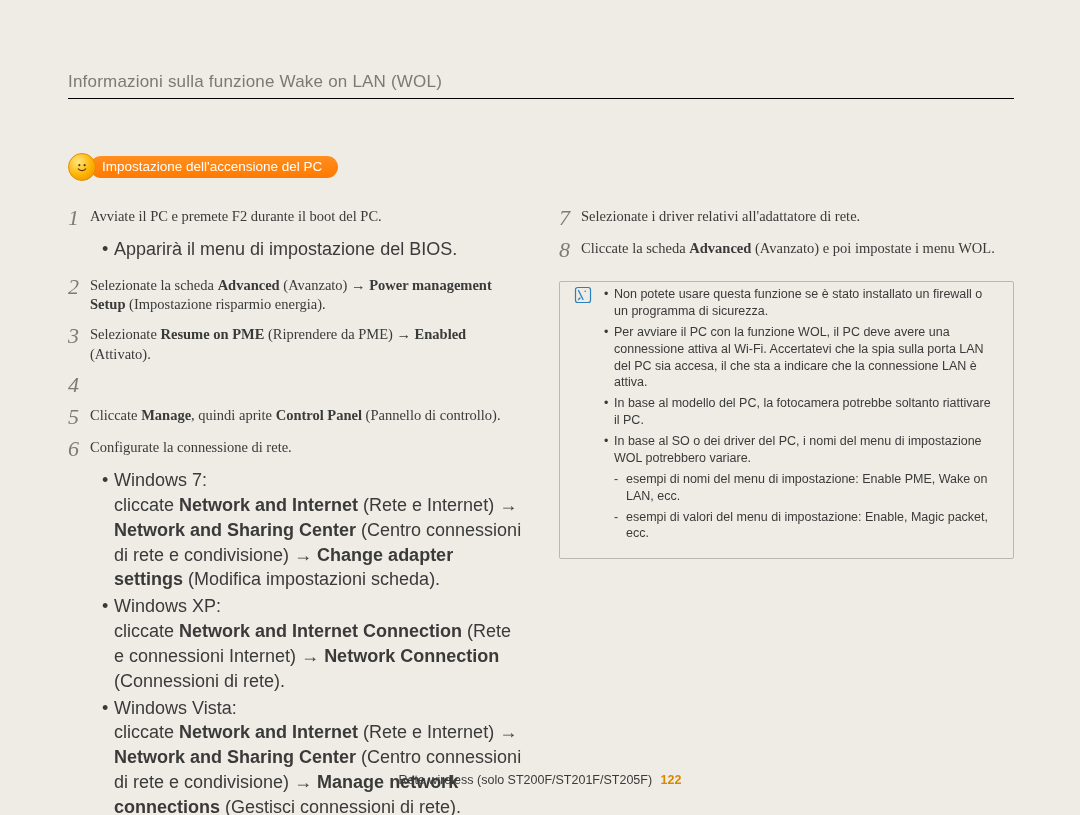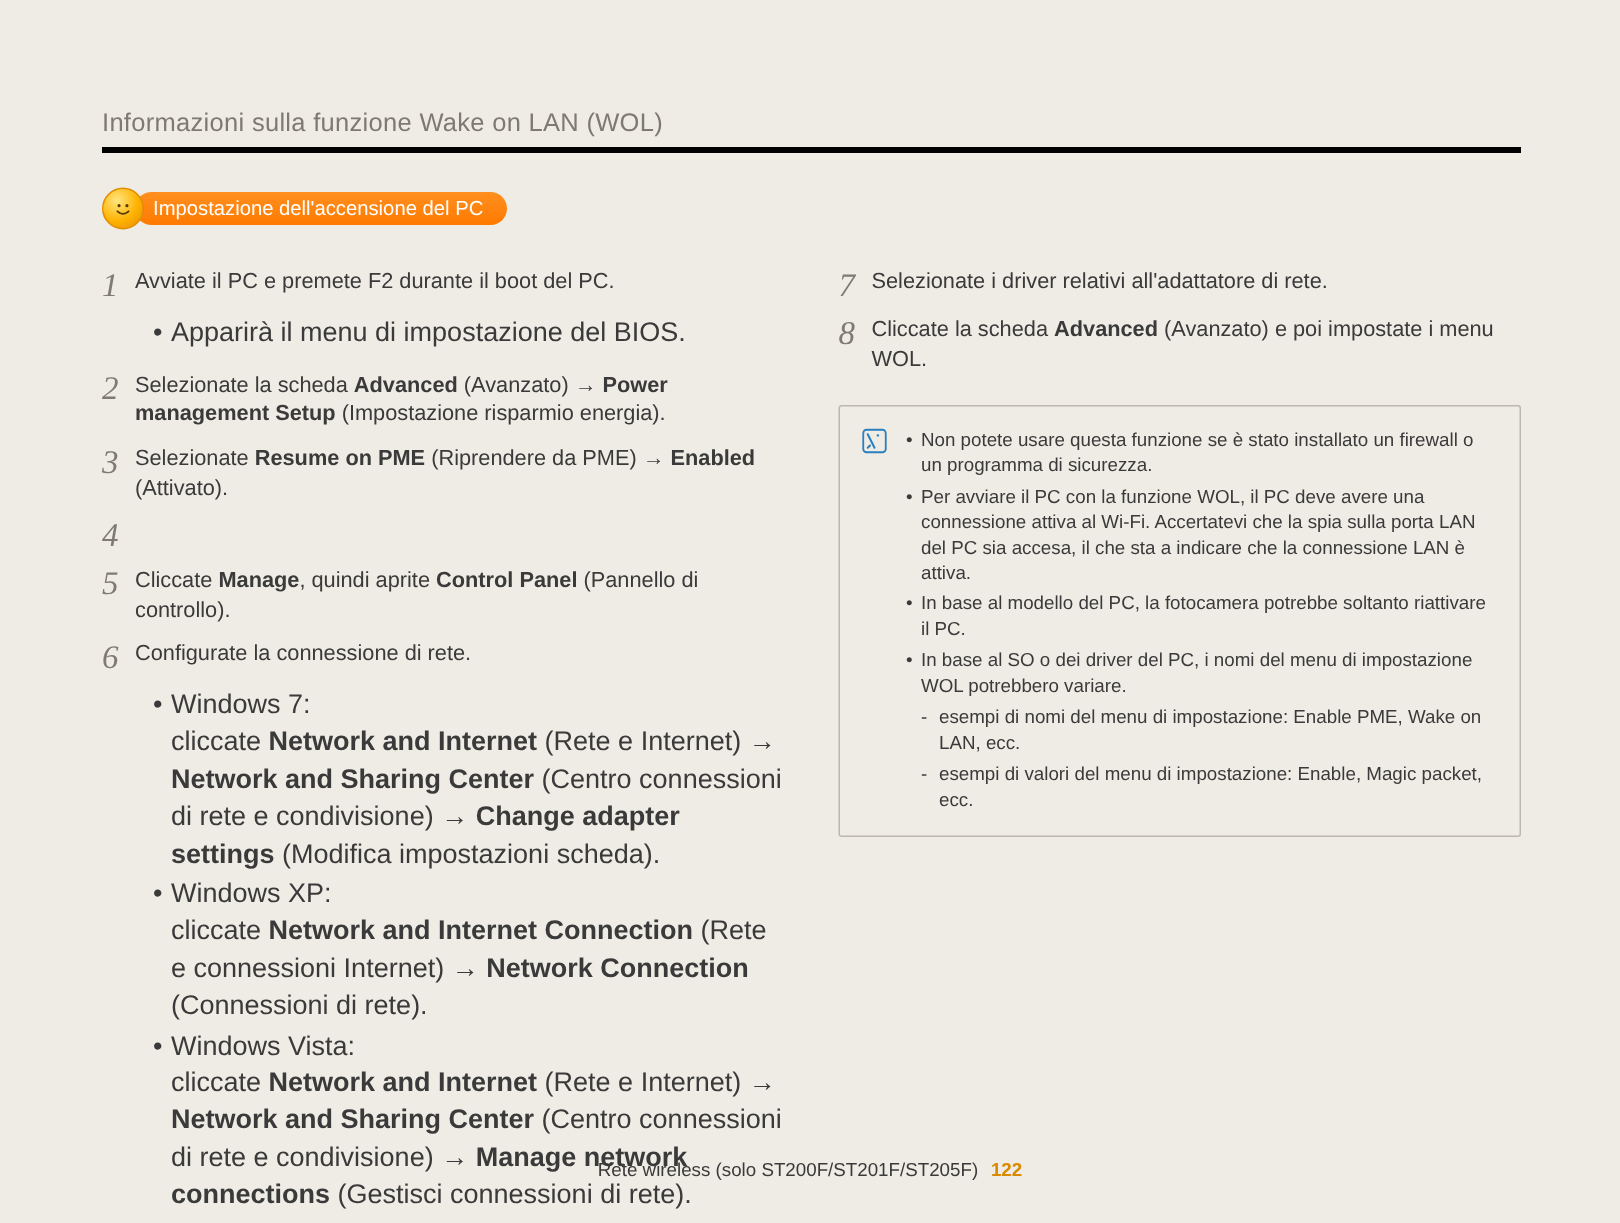--- a/index.html
+++ b/index.html
@@ -11,29 +11,29 @@
     position: relative;
     color: #3a3a3a;
   }
   .page {
     padding: 72px 66px 0 68px;
   }
   .page-title {
     font-size: 17px;
     font-weight: 300;
     color: #7e7972;
-    border-bottom: 4px solid #000000;
+    border-bottom: 1px solid #000000;
     padding-bottom: 6px;
     letter-spacing: 0.2px;
     font-family: "Helvetica Neue", Arial, sans-serif;
   }
   .badge-row {
     display: flex;
     align-items: center;
-    margin-top: 23px;
+    margin-top: 54px;
     margin-bottom: 24px;
   }
   .badge-icon {
     width: 28px;
     height: 28px;
     border-radius: 50%;
     background: radial-gradient(circle at 35% 30%, #ffe680 0%, #ffb200 55%, #e28c00 100%);
     border: 1.5px solid #e28c00;
     display: flex;
     align-items: center;
@@ -75,20 +75,21 @@
     flex-shrink: 0;
     line-height: 1;
     padding-top: 2px;
   }
   .step-body {
     font-size: 14.5px;
     line-height: 1.35;
     color: #3a3a3a;
     flex: 1;
     padding-top: 2px;
+    font-family: Liberation Serif, serif;
   }
   .step-body b { font-weight: 700; }
   .sub-list {
     margin-left: 34px;
     margin-top: 2px;
     margin-bottom: 12px;
     font-size: 18px;
     color: #3a3a3a;
     line-height: 1.38;
   }
@@ -101,21 +102,21 @@
     content: "•";
     position: absolute;
     left: 0;
     top: 0;
   }
   .sub-item b { font-weight: 700; }
   .note-box {
     border: 1px solid #bdb8af;
     border-radius: 2px;
     margin-top: 20px;
-    padding: 14px 14px 12px 14px;
+    padding: 4px 14px 12px 14px;
     font-size: 12.5px;
     line-height: 1.35;
     color: #3a3a3a;
     position: relative;
     display: flex;
     gap: 10px;
   }
   .note-icon {
     flex-shrink: 0;
     width: 20px;

